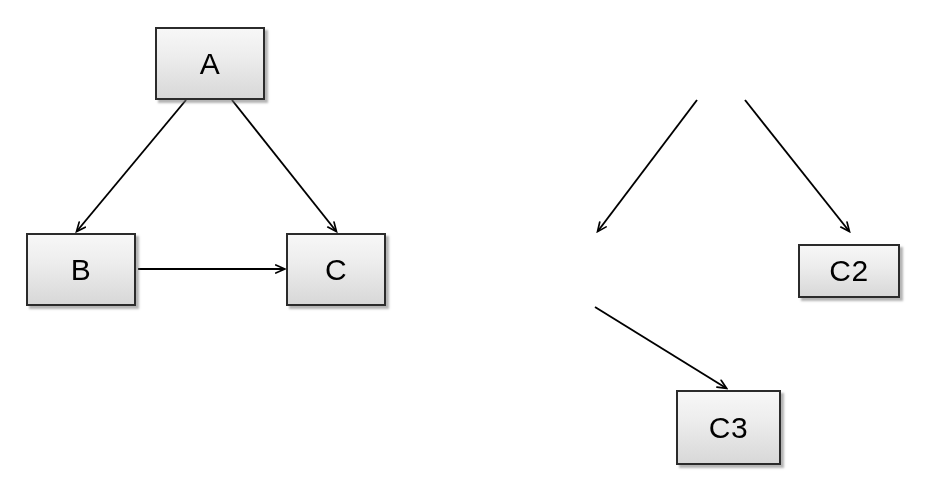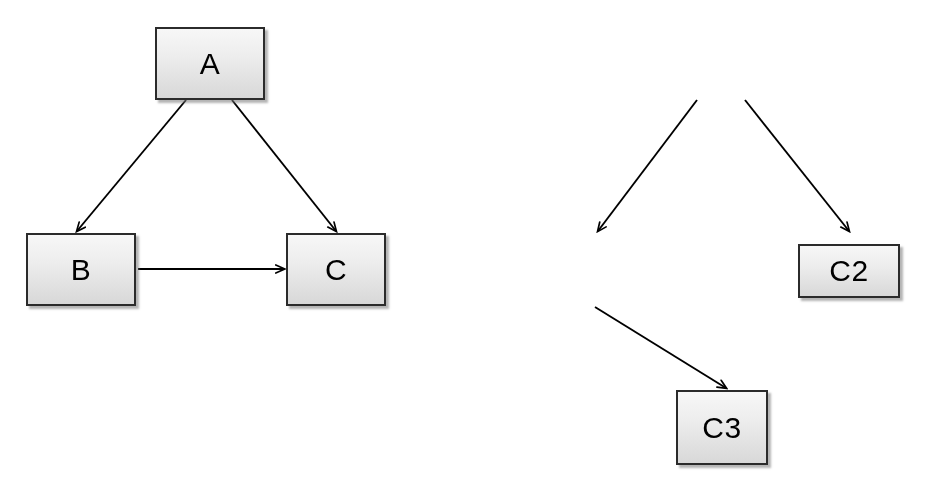--- a/index.html
+++ b/index.html
@@ -72,17 +72,17 @@
   <div class="node" style="left: 26px; top: 233px; width: 110px; height: 73px;">
     <span class="node-label">B</span>
   </div>
   <div class="node" style="left: 286px; top: 233px; width: 100px; height: 73px;">
     <span class="node-label">C</span>
   </div>
 
   <div class="node" style="left: 798px; top: 233px; width: 102px; height: 54px; margin-top: 11px;">
     <span class="node-label">C2</span>
   </div>
-  <div class="node" style="left: 676px; top: 390px; width: 92px; height: 75px;">
+  <div class="node" style="left: 676px; top: 390px; width: 105px; height: 75px;">
     <span class="node-label">C3</span>
   </div>
 
 </div>
 
 </body></html>

